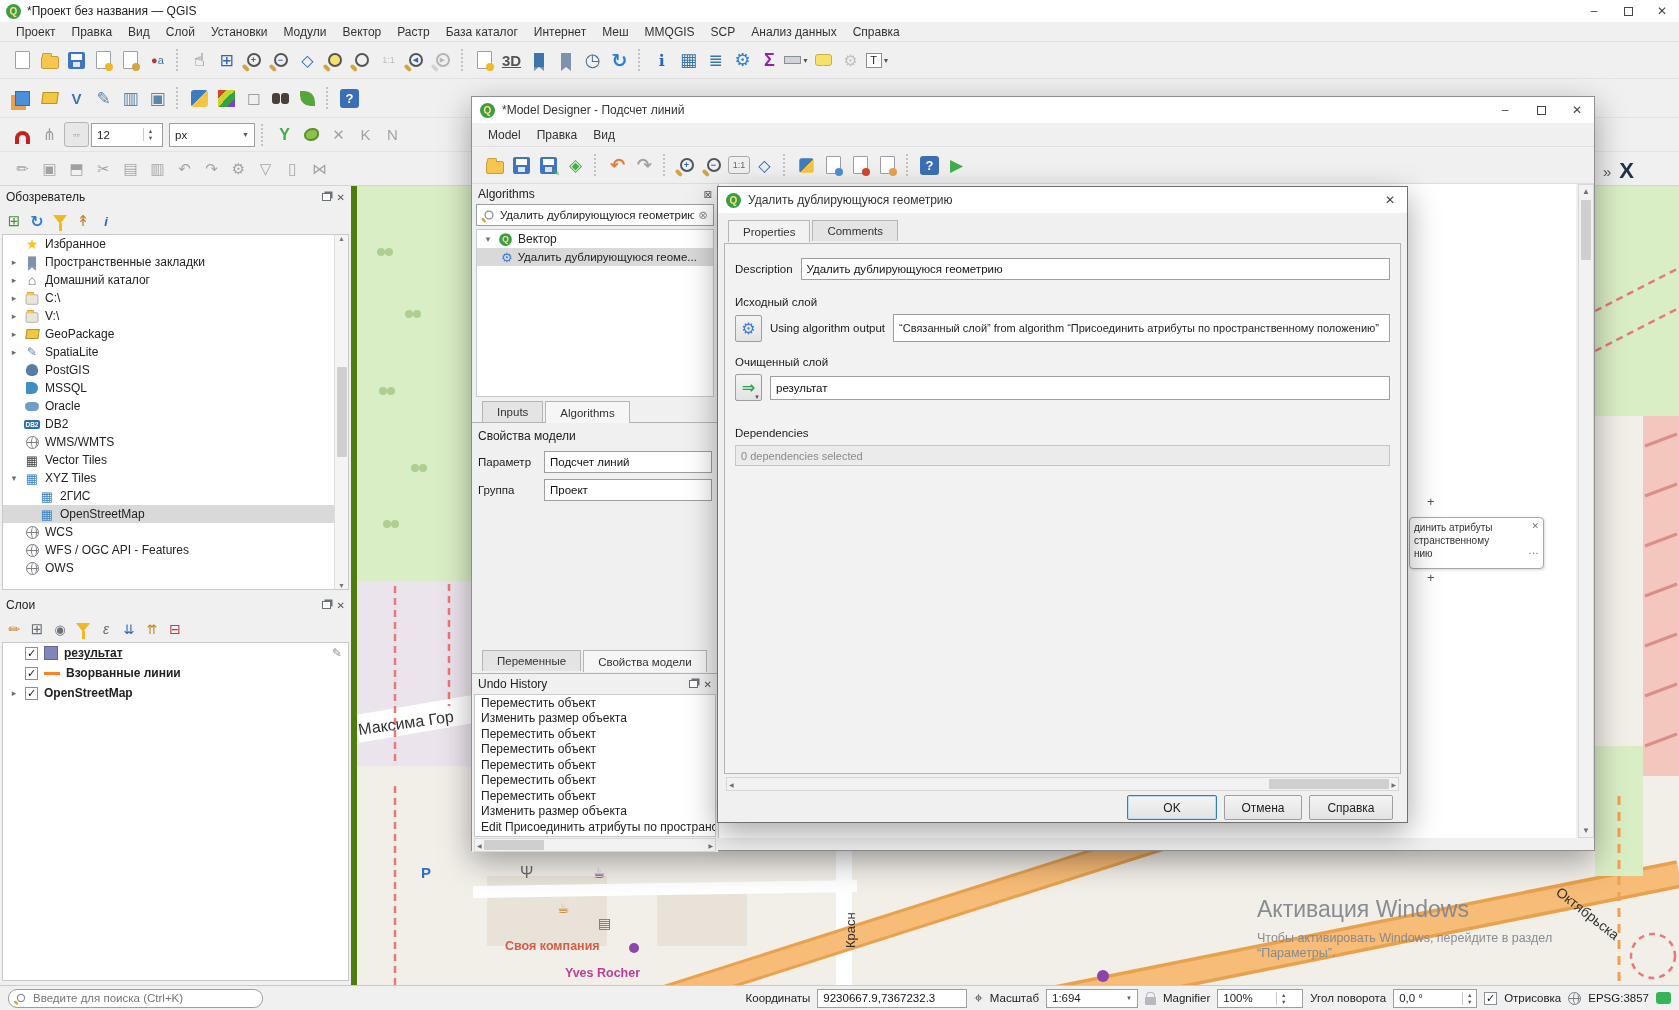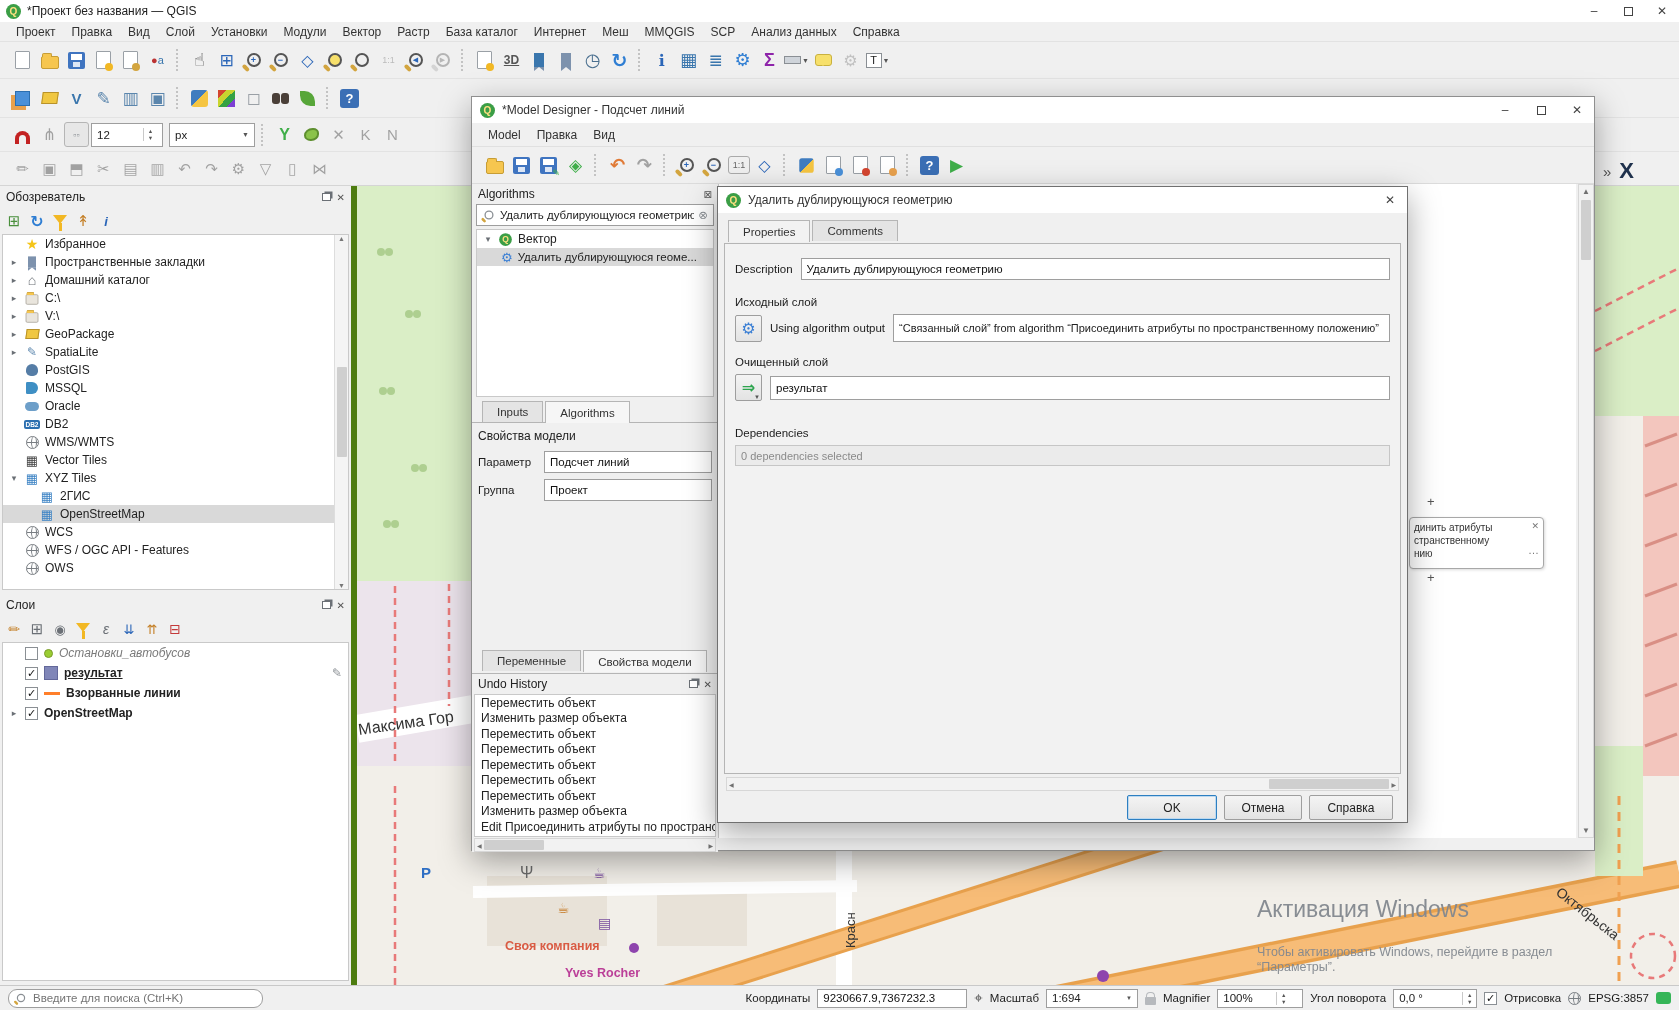--- a/index.html
+++ b/index.html
@@ -80,21 +80,21 @@
   .btn{background:linear-gradient(#f4f4f4,#e3e3e3);border:1px solid #9e9e9e;border-radius:2px;font-size:12px;display:flex;align-items:center;justify-content:center;}
   .btn.default{border:1px solid #2d7fc1;box-shadow:0 0 0 1px #bcd9f0 inset;}
   .scrollbar{background:#f2f2f2;border:1px solid #d7d7d7;display:flex;align-items:center;justify-content:space-between;color:#707070;font-size:8px;}
   .thumb{background:#cfcfcf;border-radius:1px;}
   .slabel{font-size:11.5px;color:#1c1c1c;}
   .spin{display:flex;}
   .spin .arrows{width:14px;display:flex;flex-direction:column;align-items:center;justify-content:center;font-size:5.5px;color:#555;border-left:1px solid #c9c9c9;gap:1px;}
   
   #watermark{color:rgba(130,135,142,.95);}
   #watermark .l1{font-size:23px;}
-  #watermark .l2{font-size:12.5px;margin-top:22px;}
+  #watermark .l2{font-size:12.5px;margin-top:8px;}
 </style>
 </head>
 <body>
 
 <div class="ab" id="titlebar">
   <span class="qlogo">Q</span>
   <span>*Проект без названия — QGIS</span>
   <div class="winctl">
     <span class="winbtn">–</span>
     <span class="winbtn">
@@ -173,21 +173,21 @@
       <span class="mag">
         <b style="font-size:7px;">▶</b>
       </span>
     </span>
   <span class="sep"></span>
   <span class="ic">
       <span class="page">
         <i style="background:#f2b824;"></i>
       </span>
     </span>
-  <span class="ic" style="font-size:12px;font-weight:bold;color:#555;text-decoration:underline;">3D</span>
+  <span class="ic" style="font-size:15px;font-weight:bold;color:#555;text-decoration:underline;">3D</span>
   <span class="ic">
       <span class="ribbon" style="background:#3a76ad;"></span>
     </span>
   <span class="ic">
       <span class="ribbon"></span>
     </span>
   <span class="ic" style="font-size:18px;color:#4a6f8f;">◷</span>
   <span class="ic" style="font-size:19px;color:#2f7ed3;font-weight:bold;">↻</span>
   <span class="sep"></span>
   <span class="ic" style="color:#2b66b8;font-size:16px;">ℹ</span>
@@ -518,26 +518,20 @@
         <span class="funnel"></span>
       </span>
     <span class="ic-sm" style="color:#6b7076;font-size:14px;font-style:italic;">ε</span>
     <span class="ic-sm" style="color:#2b66b8;font-size:13px;">⇊</span>
     <span class="ic-sm" style="color:#c47f26;font-size:13px;">⇈</span>
     <span class="ic-sm" style="color:#c43a3a;font-size:14px;">⊟</span>
   </div>
   <div class="tree" style="margin:0 2px;height:339px;">
     <div class="lrow">
       <span class="arr"></span>
-        <span class="cb"></span>
-      <span class="sym-dot"></span>
-      <span style="font-style:italic;color:#7a7a7a;">Остановки_автобусов</span>
-    </div>
-    <div class="lrow">
-      <span class="arr"></span>
         <span class="cb">✓</span>
       <span class="sym-sq"></span>
       <span style="font-weight:bold;text-decoration:underline;">результат</span>
       <span style="margin-left:auto;margin-right:6px;color:#8a8f94;font-size:12px;">✎</span>
     </div>
     <div class="lrow">
       <span class="arr"></span>
         <span class="cb">✓</span>
       <span class="sym-line"></span>
       <span style="font-weight:bold;">Взорванные линии</span>

